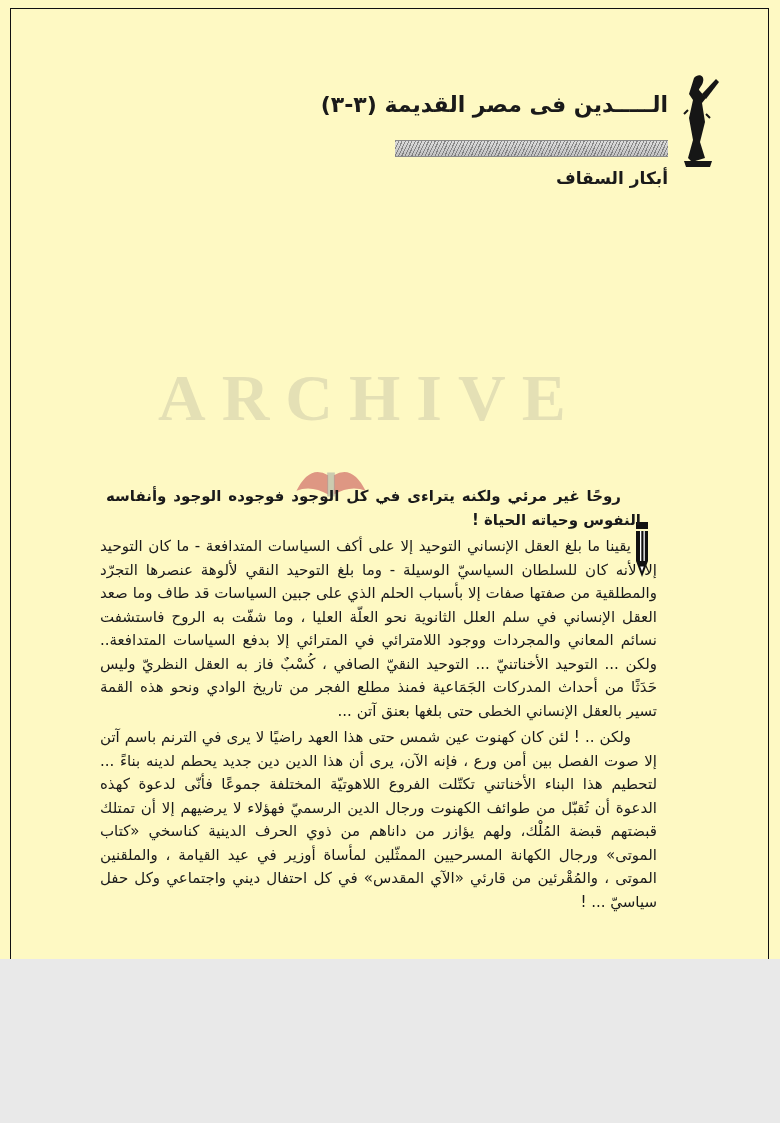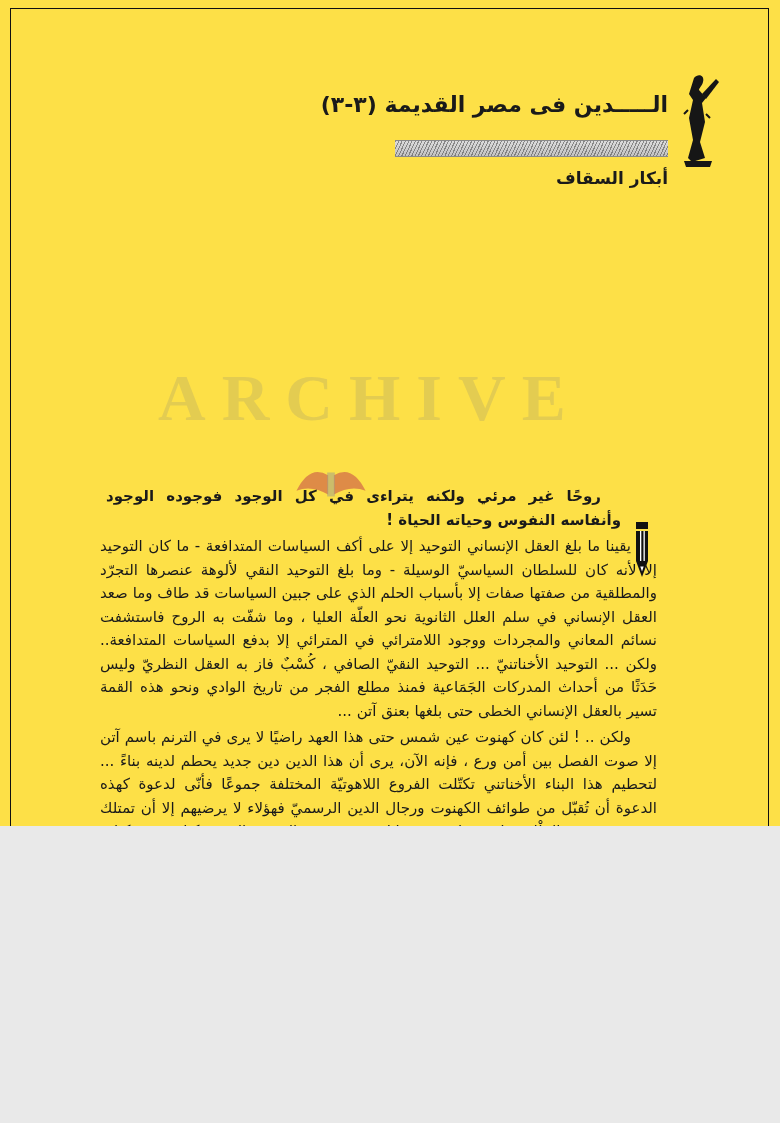--- a/index.html
+++ b/index.html
@@ -1,20 +1,20 @@
 <!DOCTYPE html>
 <html><head>
 <meta charset="utf-8">
 <style>
   html,body{margin:0;padding:0;background:#e9e9e9;}
   .page{
     position:relative;
-    width:780px;height:826px;
+    width:780px;height:959px;
     margin:0 auto;
-    background:#fde047;
+    background:#fef9c3;
     overflow:hidden;
     font-family:"DejaVu Sans", sans-serif;
     color:#1a1a1a;
   }
   .page-border{
     position:absolute;left:10px;top:8px;width:757px;height:1103px;
     border:1.5px solid #111;
     pointer-events:none;
   }
 
@@ -58,21 +58,21 @@
   }
 
   
   .pencil{position:absolute;right:128px;top:519px;width:20px;height:60px;}
   .article{
     position:absolute;left:100px;right:123px;top:485px;
     direction:rtl;text-align:justify;
     font-size:15px;line-height:23.5px;
   }
   .para{margin:0 0 3px 0;text-indent:26px;}
-  .para.p-first{font-weight:bold;margin-left:6px;margin-right:36px;text-indent:20px;}
+  .para.p-first{font-weight:bold;margin-left:6px;margin-right:16px;text-indent:20px;}
 
   
   .page-num{
     position:absolute;left:0;right:12px;top:1026px;
     font-size:18px;font-weight:bold;direction:rtl;
   }
   .issue{
     position:absolute;left:100px;top:1029px;
     direction:rtl;font-size:13px;
   }

